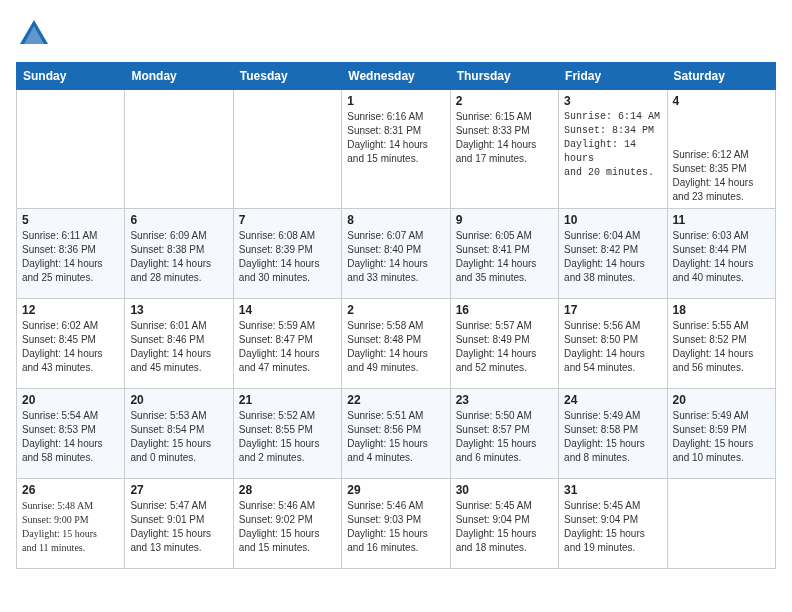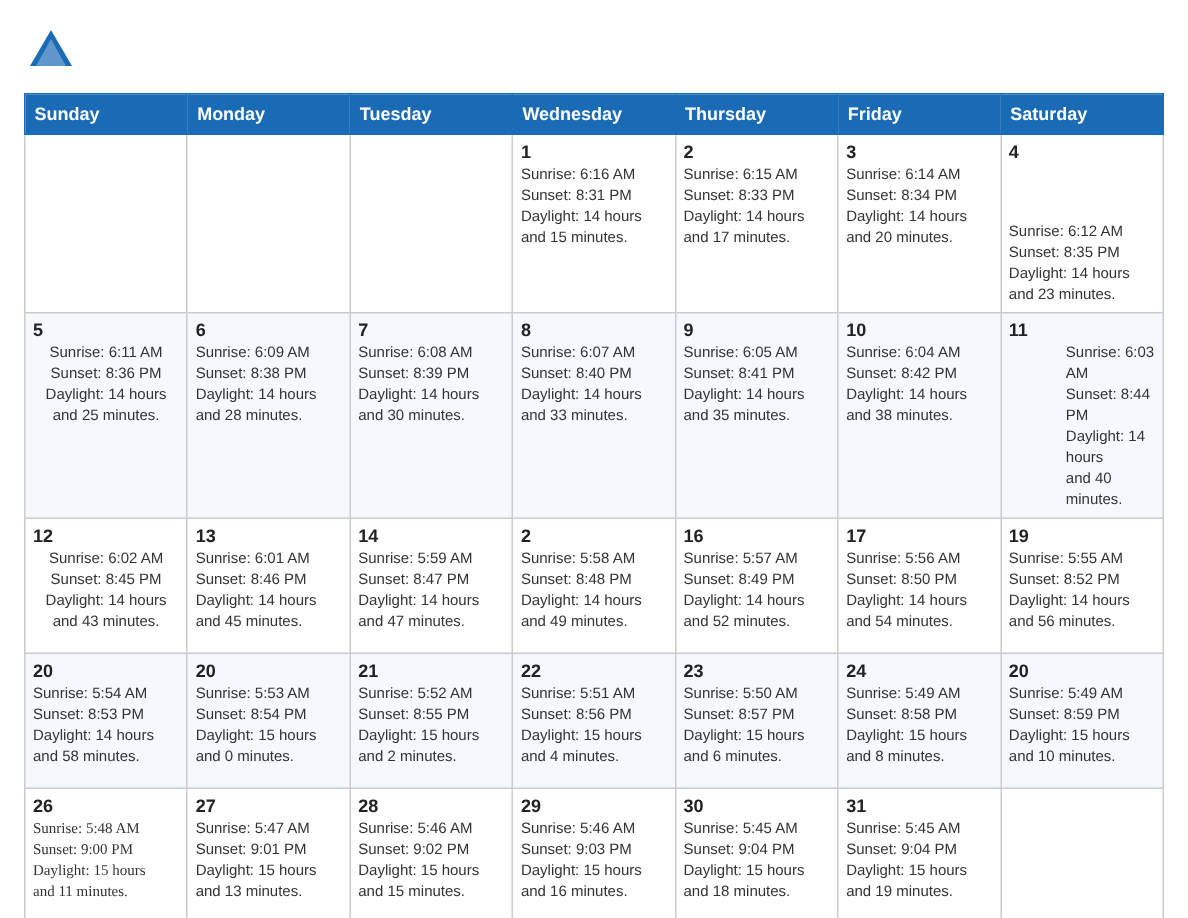--- a/index.html
+++ b/index.html
@@ -141,37 +141,37 @@
         </td>
         <td>
           <div class="day-number">2</div>
           <div class="day-info" style="white-space: pre-line;">Sunrise: 6:15 AM
 Sunset: 8:33 PM
 Daylight: 14 hours
 and 17 minutes.</div>
         </td>
         <td>
           <div class="day-number">3</div>
-          <div class="day-info" style="white-space: pre-line;">Sunrise: 6:14 AM
+          <div class="day-info" style="white-space: pre-line; font-family: Liberation Mono, monospace;">Sunrise: 6:14 AM
 Sunset: 8:34 PM
 Daylight: 14 hours
 and 20 minutes.</div>
         </td>
         <td>
           <div class="day-number">4</div>
           <div class="day-info" style="white-space: pre-line; margin-top: 40px;">Sunrise: 6:12 AM
 Sunset: 8:35 PM
 Daylight: 14 hours
 and 23 minutes.</div>
         </td>
       </tr>
       <tr class="week-row">
         <td>
           <div class="day-number">5</div>
-          <div class="day-info" style="white-space: pre-line; text-align: center;">Sunrise: 6:11 AM
+          <div class="day-info" style="white-space: pre-line;">Sunrise: 6:11 AM
 Sunset: 8:36 PM
 Daylight: 14 hours
 and 25 minutes.</div>
         </td>
         <td>
           <div class="day-number">6</div>
           <div class="day-info" style="white-space: pre-line;">Sunrise: 6:09 AM
 Sunset: 8:38 PM
 Daylight: 14 hours
 and 28 minutes.</div>
@@ -199,30 +199,30 @@
         </td>
         <td>
           <div class="day-number">10</div>
           <div class="day-info" style="white-space: pre-line;">Sunrise: 6:04 AM
 Sunset: 8:42 PM
 Daylight: 14 hours
 and 38 minutes.</div>
         </td>
         <td>
           <div class="day-number">11</div>
-          <div class="day-info" style="white-space: pre-line; margin-left: 38px;">Sunrise: 6:03 AM
+          <div class="day-info" style="white-space: pre-line;">Sunrise: 6:03 AM
 Sunset: 8:44 PM
 Daylight: 14 hours
 and 40 minutes.</div>
         </td>
       </tr>
       <tr class="week-row">
         <td>
           <div class="day-number">12</div>
-          <div class="day-info" style="white-space: pre-line; text-align: center;">Sunrise: 6:02 AM
+          <div class="day-info" style="white-space: pre-line;">Sunrise: 6:02 AM
 Sunset: 8:45 PM
 Daylight: 14 hours
 and 43 minutes.</div>
         </td>
         <td>
           <div class="day-number">13</div>
           <div class="day-info" style="white-space: pre-line;">Sunrise: 6:01 AM
 Sunset: 8:46 PM
 Daylight: 14 hours
 and 45 minutes.</div>
@@ -249,21 +249,21 @@
 and 52 minutes.</div>
         </td>
         <td>
           <div class="day-number">17</div>
           <div class="day-info" style="white-space: pre-line;">Sunrise: 5:56 AM
 Sunset: 8:50 PM
 Daylight: 14 hours
 and 54 minutes.</div>
         </td>
         <td>
-          <div class="day-number">19</div>
+          <div class="day-number">18</div>
           <div class="day-info" style="white-space: pre-line;">Sunrise: 5:55 AM
 Sunset: 8:52 PM
 Daylight: 14 hours
 and 56 minutes.</div>
         </td>
       </tr>
       <tr class="week-row">
         <td>
           <div class="day-number">20</div>
           <div class="day-info" style="white-space: pre-line;">Sunrise: 5:54 AM

